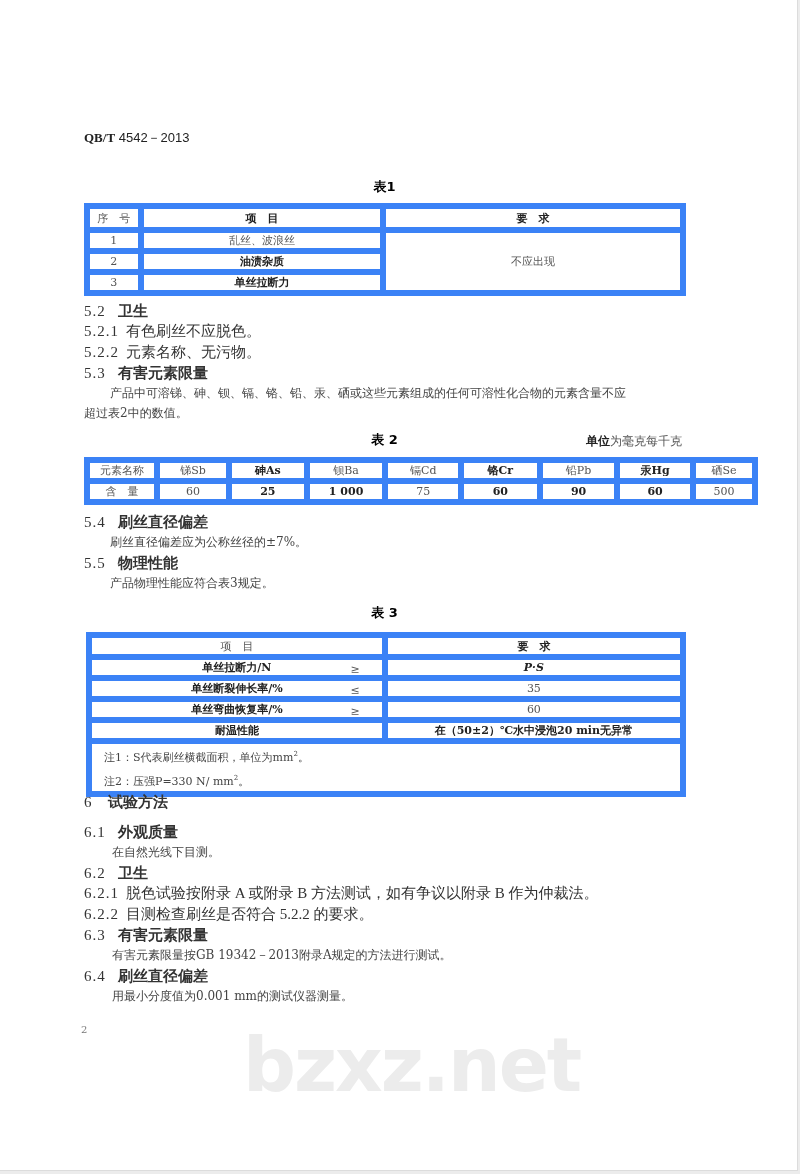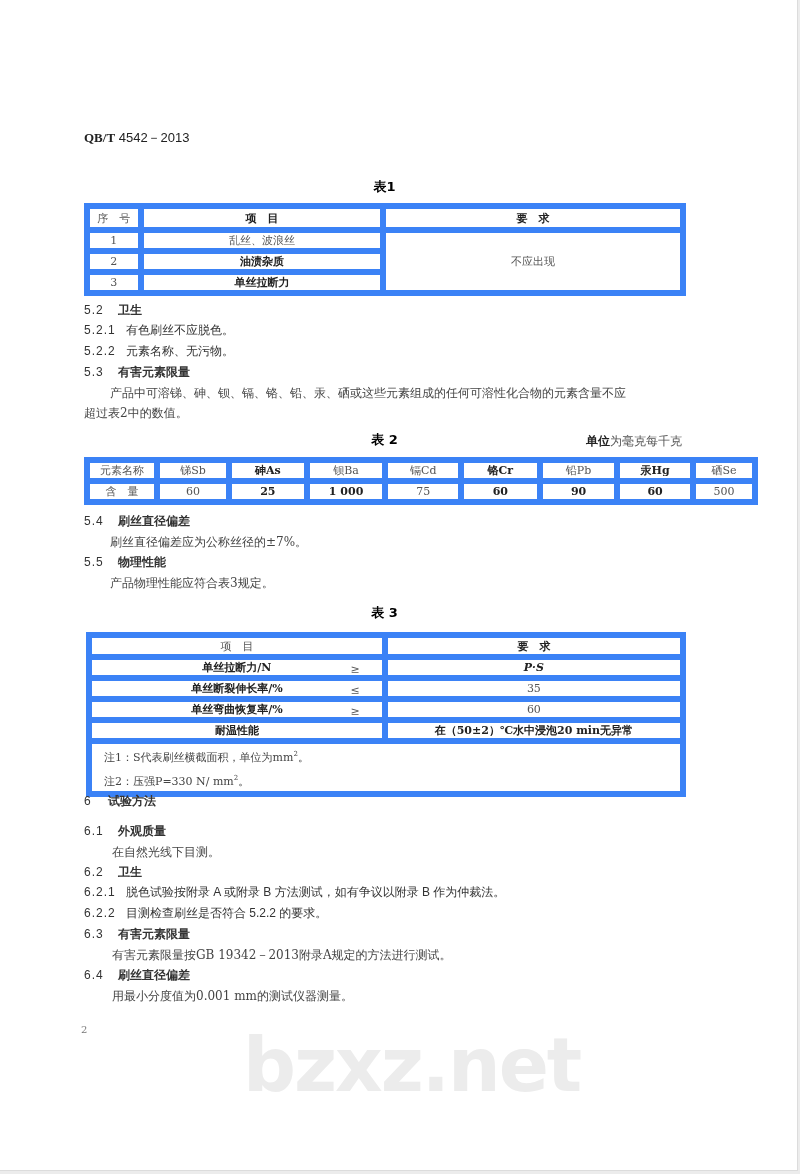--- a/index.html
+++ b/index.html
@@ -4,21 +4,21 @@
 <style>
   html, body { margin:0; padding:0; }
   body { width:800px; height:1174px; background:#ececec; position:relative; overflow:hidden;
          font-family:"DejaVu Serif","Liberation Serif",serif; color:#333; }
   .page { position:absolute; left:0; top:0; width:797px; height:1170px; background:#fff;
           border-right:1px solid #dcdcdc; border-bottom:1px solid #dcdcdc; }
   .abs { position:absolute; white-space:nowrap; }
   .hdr { font-family:"Liberation Sans","DejaVu Sans",sans-serif; font-size:13px; color:#222; }
   .hdr b { font-family:"Liberation Serif",serif; font-weight:bold; }
   .cap { font-family:"DejaVu Sans",sans-serif; font-weight:bold; font-size:13px; color:#000000; text-align:center; }
-  .sec { font-family:Liberation Sans, sans-serif; font-size:12px; color:#333; }
+  .sec { font-family:Liberation Serif, serif; font-size:15px; color:#333; }
   .sec .num { display:inline-block; min-width:34px; letter-spacing:1px; }
   .sec .num.w2 { min-width:42px; }
   .sec .ttl { font-weight:bold; }
   .body { font-size:12px; color:#444; }
   table { border-collapse:collapse; position:absolute; font-size:11px; color:#555; }
   td { border:6px solid #3b82f6; text-align:center; padding:0; }
   .t-outer { border:2px solid #333; }
   .bold { font-weight:bold; color:#222; }
   .unit { font-family:"DejaVu Sans",sans-serif; font-size:12px; color:#555; }
   .unit b { color:#222; }

